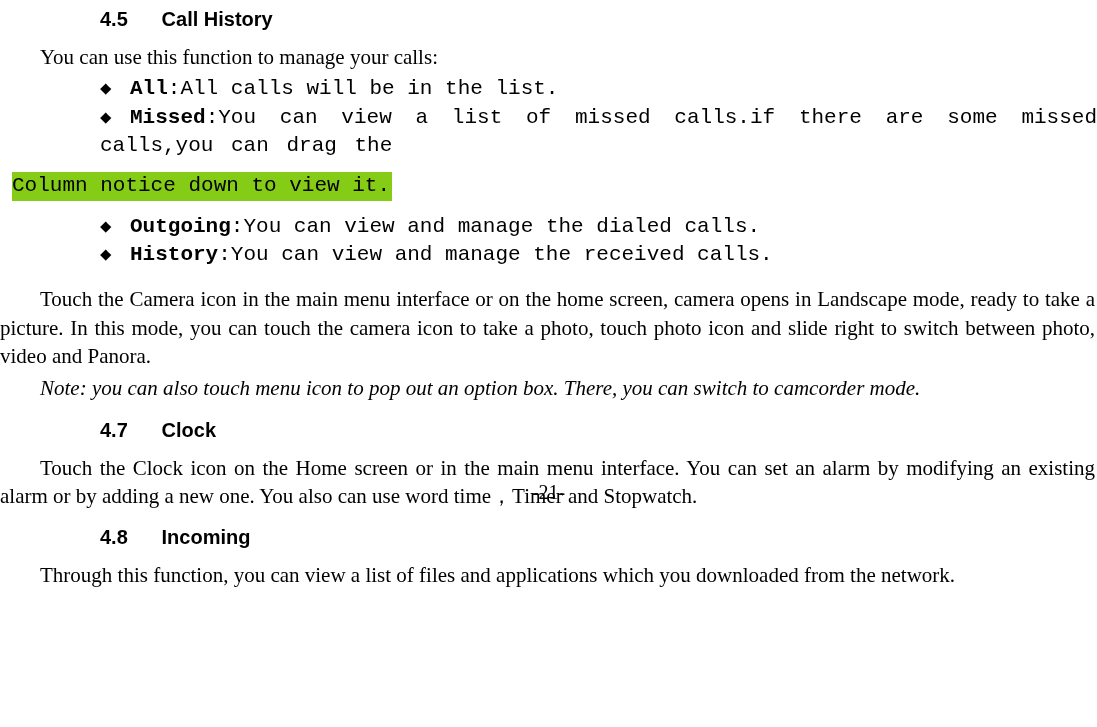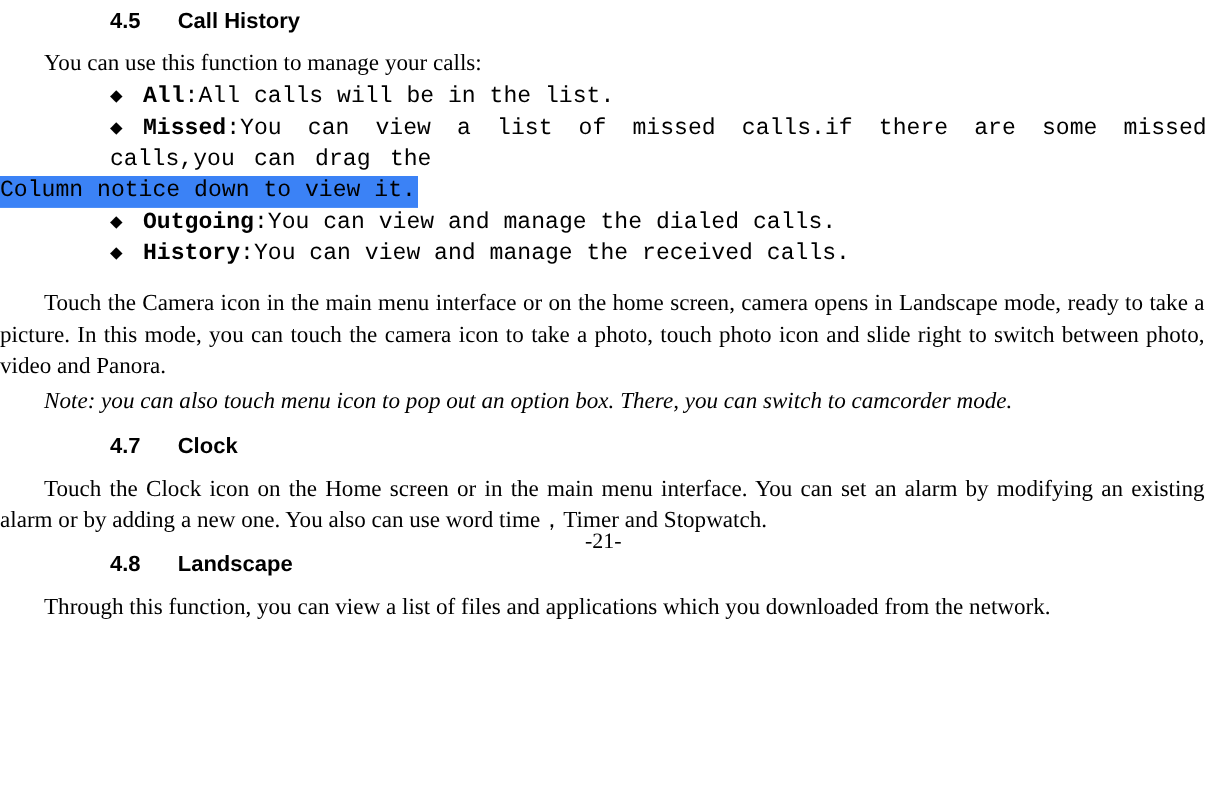--- a/index.html
+++ b/index.html
@@ -49,23 +49,23 @@
     text-indent: 0;
     padding-left: 100px;
   }
   .bullet {
     display: inline-block;
     width: 30px;
     font-size: 19px;
   }
   .bold { font-weight: bold; }
   .cont-line {
-    margin: 0;
+    margin: 12px;
     text-align: justify;
-    background: #3b82f6;
+    background: #84cc16;
     display: inline-block;
     padding: 0 2px 0 0;
   }
   .cont-wrap {
     margin: 0 0 0 0;
   }
   .spacer-sm { height: 10px; }
   .footer {
     position: absolute;
     left: 0; right: 0;
@@ -122,21 +122,21 @@
       <span class="num">4.7</span>
       <span>Clock</span>
     </div>
 
     <p class="para">Touch the Clock icon on the Home screen or in the main menu interface. You can set an alarm by modifying an existing alarm or by adding a new one. You also can use word time，Timer and Stopwatch.</p>
 
     <div class="spacer-sm"></div>
 
     <div class="heading">
       <span class="num">4.8</span>
-      <span>Landscape</span>
+      <span>Incoming</span>
     </div>
 
     <p class="para">Through this function, you can view a list of files and applications which you downloaded from the network.</p>
 
   </div>
 
   <div class="footer">-21-</div>
 </div>
 
 </body></html>

